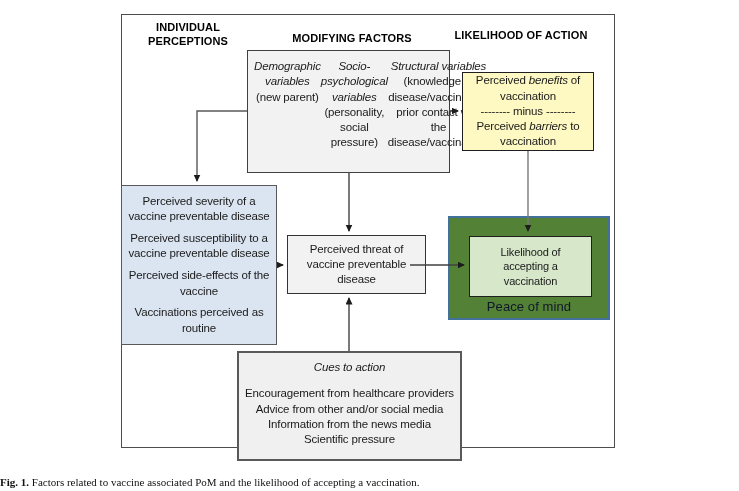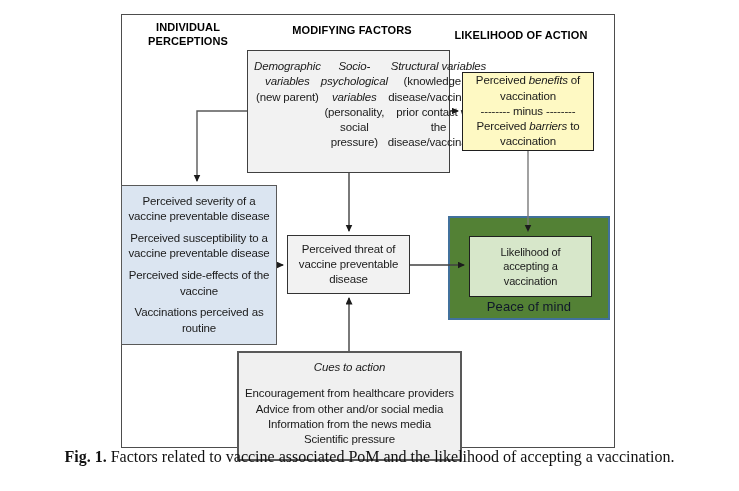--- a/index.html
+++ b/index.html
@@ -23,21 +23,21 @@
   .col-header {
     position: absolute;
     font-weight: bold;
     font-size: 11px;
     line-height: 1.25;
     text-align: center;
     letter-spacing: 0.1px;
     color: #000000;
   }
   .hdr-individual { left: 131px; top: 21px; width: 114px; }
-  .hdr-modifying  { left: 268px; top: 24px; width: 168px; }
+  .hdr-modifying  { left: 268px; top: 32px; width: 168px; }
   .hdr-likelihood { left: 438px; top: 29px; width: 166px; }
 
   .box {
     position: absolute;
     box-sizing: border-box;
     text-align: center;
     font-size: 11.5px;
     line-height: 1.33;
     letter-spacing: -0.15px;
   }
@@ -56,21 +56,21 @@
     display: flex; flex-direction: column; justify-content: center;
   }
   .box-perceptions {
     left: 121px; top: 185px; width: 156px; height: 160px;
     background: #dbe5f1;
     border: 1.5px solid #595959;
     padding: 8px 2px;
     display: flex; flex-direction: column; justify-content: space-between;
   }
   .box-threat {
-    left: 287px; top: 235px; width: 123px; height: 59px;
+    left: 287px; top: 235px; width: 139px; height: 59px;
     background: #f2f2f2;
     border: 1.5px solid #333333;
     display: flex; align-items: center; justify-content: center;
     padding: 2px 4px;
   }
   .box-pom {
     left: 448px; top: 216px; width: 162px; height: 104px;
     background: #538135;
     border: 2px solid #41719c;
   }
@@ -101,24 +101,23 @@
   }
   .cues-title { margin-bottom: 11px; font-style: italic; }
   .it { font-style: italic; }
   .arrow-layer {
     position: absolute; left: 0; top: 0;
     width: 739px; height: 491px;
     pointer-events: none;
   }
   .caption {
     position: absolute;
-    left: 0; top: 448px; width: 739px;
-    text-align: center;
+    left: 0; top: 476px; width: 739px;
     font-family: "Liberation Serif", serif;
-    font-size: 16px;
+    font-size: 11px;
     color: #111111;
   }
   .caption b { font-weight: bold; }
 </style>
 </head>
 <body>
 
 <div class="canvas">
 
   <div class="frame"></div>

